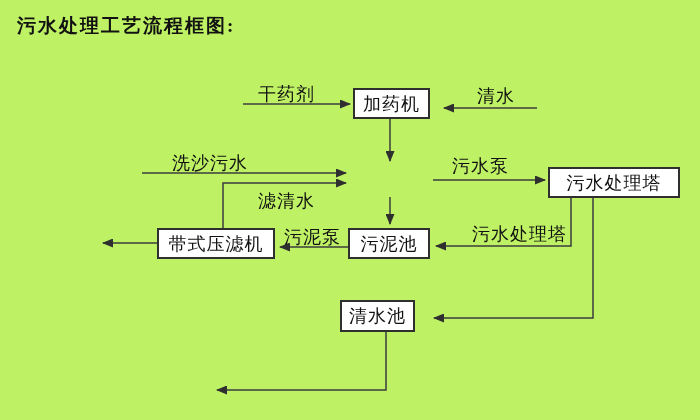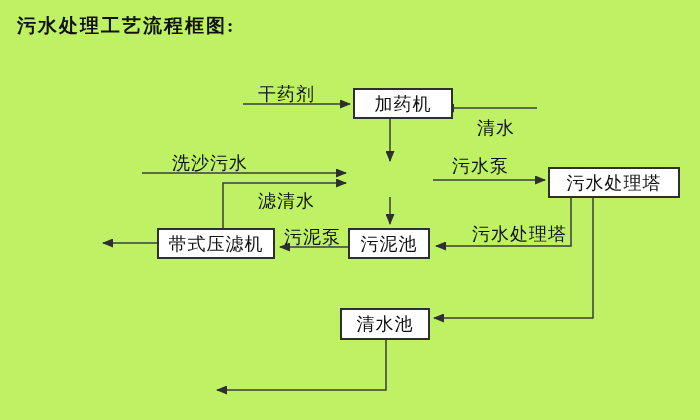--- a/index.html
+++ b/index.html
@@ -44,29 +44,29 @@
     white-space: nowrap;
     color: #111111;
   }
   .flabel {
     position: absolute;
     font-size: 18px;
     letter-spacing: 1px;
     white-space: nowrap;
     color: #111111;
   }
-  #n-dosing { left: 353px; top: 88px;  width: 100px;  height: 31px; }
+  #n-dosing { left: 353px; top: 88px;  width: 77px;  height: 31px; }
   #n-sewage { left: 349px; top: 164px; width: 84px;  height: 33px; }
   #n-tower  { left: 548px; top: 167px; width: 132px; height: 31px; }
   #n-sludge { left: 348px; top: 228px; width: 82px;  height: 31px; }
   #n-belt   { left: 157px; top: 228px; width: 118px; height: 31px; }
-  #n-clean  { left: 340px; top: 300px; width: 90px;  height: 32px; margin-top: 8px; }
+  #n-clean  { left: 340px; top: 300px; width: 75px;  height: 32px; }
 
   #l-dry     { left: 258px; top: 82px;  }
-  #l-clean   { left: 477px; top: 84px; margin-top: 32px;  }
+  #l-clean   { left: 477px; top: 84px;  }
   #l-sand    { left: 172px; top: 151px; }
   #l-spump   { left: 452px; top: 154px; }
   #l-filter  { left: 258px; top: 189px; }
   #l-slpump  { left: 284px; top: 225px; }
   #l-bottom  { left: 472px; top: 222px; }
   #l-mud     { left: 18px;  top: 224px; }
   #l-recycle { left: 262px; top: 364px; }
 </style>
 </head>
 <body>

